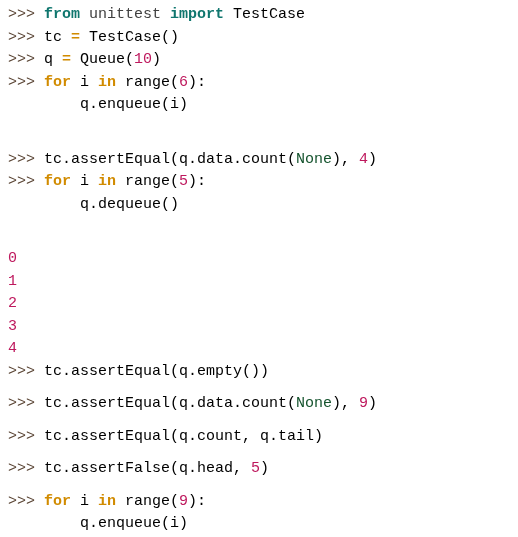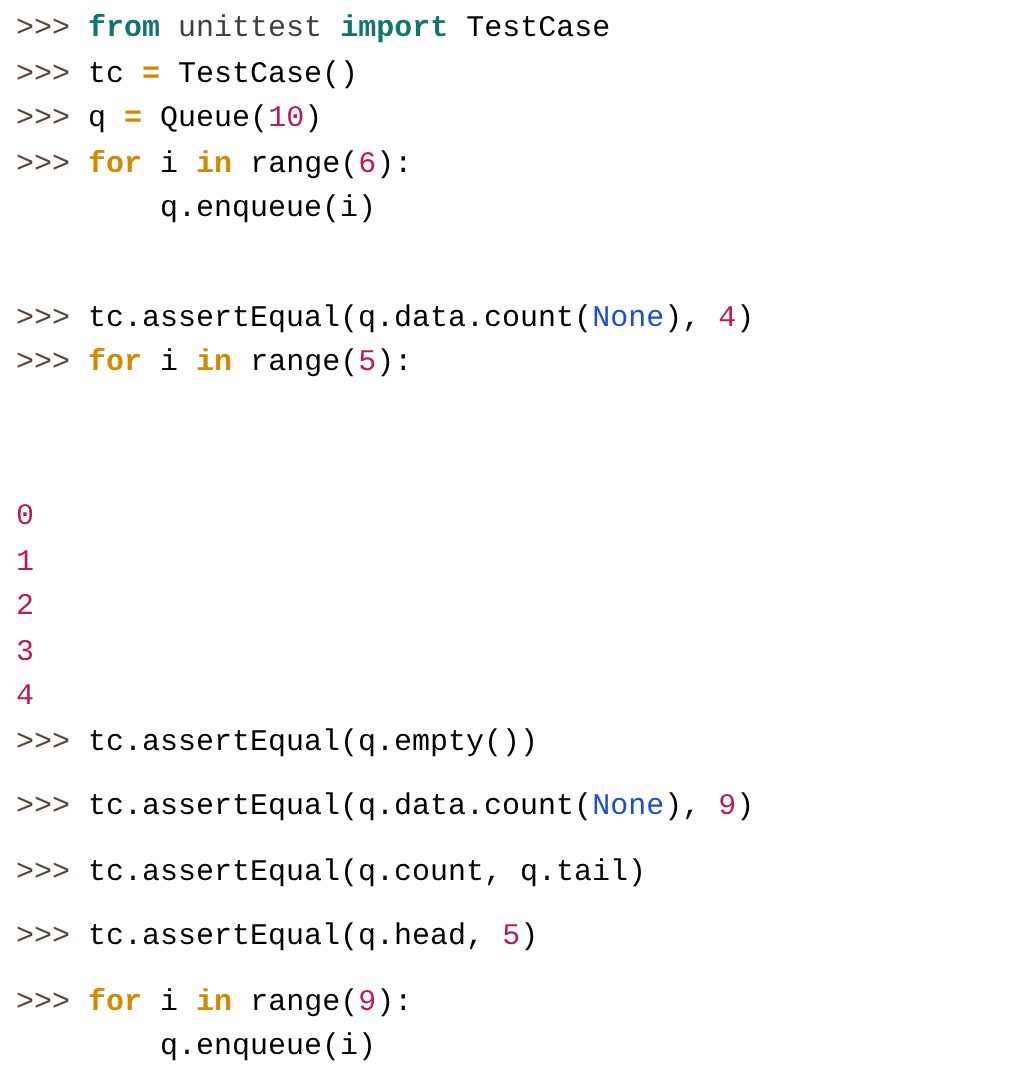--- a/index.html
+++ b/index.html
@@ -17,21 +17,21 @@
       width: 518px;
     }
     .line {
       white-space: pre;
     }
     .prompt { color: #5b4636; }
     .kw-import { color: #0f766e; font-weight: bold; }
     .kw-ctrl { color: #d18b00; font-weight: bold; }
     .name-import { color: #404040; }
     .num { color: #be185d; }
-    .none { color: #1d4ed8; margin-top: 24px; }
+    .none { color: #14532d; margin-top: 24px; }
     .ident { color: #000000; font-family: Liberation Mono, monospace; }
     .spacer { height: 22px; }
     .spacer-sm { height: 10px; }
   </style>
 </head>
 <body>
 
 <div class="line"><span class="prompt">&gt;&gt;&gt; </span><span class="kw-import">from</span><span> </span><span class="name-import">unittest</span><span> </span><span class="kw-import">import</span><span> </span><span class="ident">TestCase</span></div>
 
 <div class="line"><span class="prompt">&gt;&gt;&gt; </span><span>tc </span><span class="kw-ctrl">=</span><span> TestCase()</span></div>
@@ -42,21 +42,21 @@
 
 <div class="line"><span>        </span><span>q.enqueue(i)</span></div>
 
 <div class="spacer"></div>
 <div class="spacer-sm"></div>
 
 <div class="line"><span class="prompt">&gt;&gt;&gt; </span><span>tc.assertEqual(q.data.count(</span><span class="none">None</span><span>), </span><span class="num">4</span><span>)</span></div>
 
 <div class="line"><span class="prompt">&gt;&gt;&gt; </span><span class="kw-ctrl">for</span><span> i </span><span class="kw-ctrl">in</span><span> range(</span><span class="num">5</span><span>):</span></div>
 
-<div class="line"><span>        </span></div>
+<div class="line"><span>        </span><span>q.dequeue()</span></div>
 
 <div class="spacer"></div>
 <div class="spacer-sm"></div>
 
 <div class="line"><span class="num">0</span></div>
 <div class="line"><span class="num">1</span></div>
 <div class="line"><span class="num">2</span></div>
 <div class="line"><span class="num">3</span></div>
 <div class="line"><span class="num">4</span></div>
 
@@ -65,19 +65,19 @@
 <div class="spacer-sm"></div>
 
 <div class="line"><span class="prompt">&gt;&gt;&gt; </span><span>tc.assertEqual(q.data.count(</span><span class="none">None</span><span>), </span><span class="num">9</span><span>)</span></div>
 
 <div class="spacer-sm"></div>
 
 <div class="line"><span class="prompt">&gt;&gt;&gt; </span><span>tc.assertEqual(q.count, q.tail)</span></div>
 
 <div class="spacer-sm"></div>
 
-<div class="line"><span class="prompt">&gt;&gt;&gt; </span><span>tc.assertEqual(q.head, </span><span class="num">5</span><span>)</span></div>
+<div class="line"><span class="prompt">&gt;&gt;&gt; </span><span>tc.assertFalse(q.head, </span><span class="num">5</span><span>)</span></div>
 
 <div class="spacer-sm"></div>
 
 <div class="line"><span class="prompt">&gt;&gt;&gt; </span><span class="kw-ctrl">for</span><span> i </span><span class="kw-ctrl">in</span><span> range(</span><span class="num">9</span><span>):</span></div>
 
 <div class="line"><span>        </span><span>q.enqueue(i)</span></div>
 
 </body></html>

